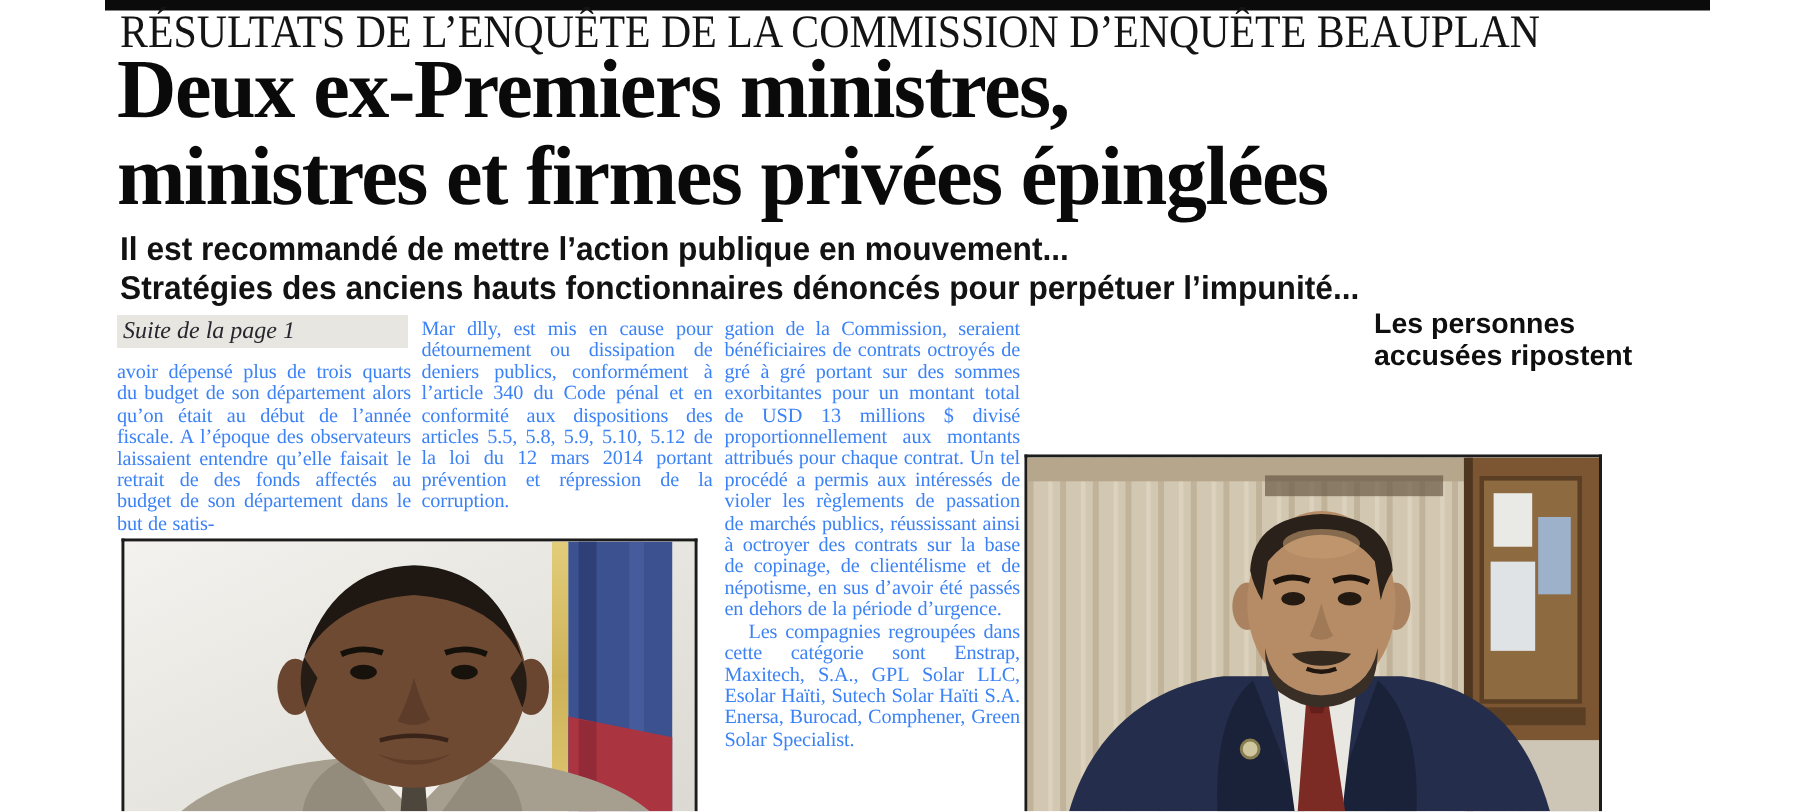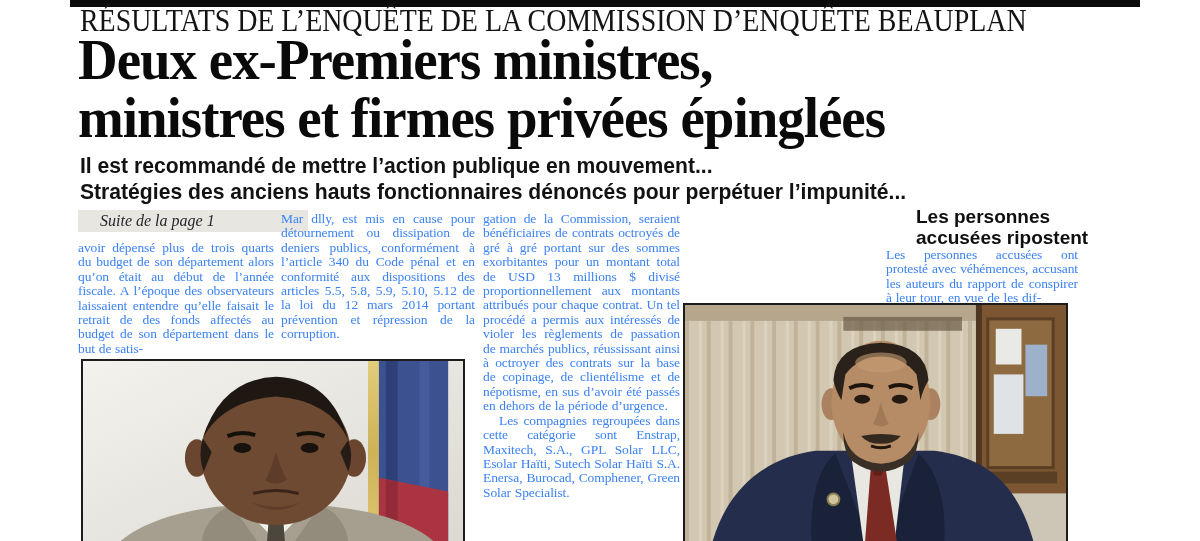--- a/index.html
+++ b/index.html
@@ -11,21 +11,21 @@
           color:#141414;white-space:nowrap;transform:scaleX(0.90);transform-origin:left top;
           font-family:"Liberation Serif",serif;}
   .headline{left:78px;top:31px;font-weight:bold;font-size:56px;line-height:58px;
             letter-spacing:-1px;color:#0a0a0a;white-space:nowrap;
             font-family:"Liberation Serif",serif;transform:scaleX(0.98);transform-origin:left top;}
   .subhead{left:80px;font-family:"Liberation Sans",sans-serif;font-weight:bold;font-size:22px;
            line-height:24px;color:#121212;white-space:nowrap;transform:scaleX(0.96);
            transform-origin:left top;}
   .sub1{top:154px;} .sub2{top:180px;}
   .suite{left:78px;top:210px;width:186px;background:#e7e6e1;font-style:italic;font-size:16px;
-         line-height:20px;color:#26262e;padding:1px 22px;}
+         line-height:20px;color:#26262e;padding:1px 4px;}
   .bodycol{text-align:justify;font-size:13.5px;line-height:14.4px;color:#3b82f6;
            letter-spacing:-0.1px;word-spacing:0.5px;}
   .bodycol p{margin:0;}
   .c1{left:78px; top:241px;width:196px;}
   .c2{left:281px;top:212px;width:194px;}
   .c3{left:483px;top:212px;width:197px;}
   .c4{left:685px;top:213px;width:196px;}
   .c5{left:886px;top:248px;width:192px;}
   .c3 .p2{text-indent:16px;}
   .col5head{left:916px;top:206px;width:200px;font-family:"Liberation Sans",sans-serif;
@@ -59,21 +59,20 @@
   <div class="abs bodycol c2">Mar dlly, est mis en cause pour détournement ou dissipation de deniers publics, conformément à l’article 340 du Code pénal et en conformité aux dispositions des articles 5.5, 5.8, 5.9, 5.10, 5.12 de la loi du 12 mars 2014 portant prévention et répression de la corruption.</div>
 
   <div class="abs bodycol c3">
     <p>gation de la Commission, seraient bénéficiaires de contrats octroyés de gré à gré portant sur des sommes exorbitantes pour un montant total de USD 13 millions $ divisé proportionnellement aux montants attribués pour chaque contrat. Un tel procédé a permis aux intéressés de violer les règlements de passation de marchés publics, réussissant ainsi à octroyer des contrats sur la base de copinage, de clientélisme et de népotisme, en sus d’avoir été passés en dehors de la période d’urgence.</p>
     <p class="p2">Les compagnies regroupées dans cette catégorie sont Enstrap, Maxitech, S.A., GPL Solar LLC, Esolar Haïti, Sutech Solar Haïti S.A. Enersa, Burocad, Comphener, Green Solar Specialist.</p>
   </div>
 
 
   <div class="abs col5head">Les personnes accusées ripostent</div>
 
-  <div class="abs bodycol c5">Les personnes accusées ont protesté avec véhémences, accusant les auteurs du rapport de conspirer à leur tour, en vue de les dif-</div>
 
   <div class="abs photo photoL">
     <svg viewBox="0 0 384 182" preserveAspectRatio="none">
       <defs>
         <linearGradient id="wallL" x1="0" y1="0" x2="1" y2="1">
           <stop offset="0" stop-color="#f3f2ee"></stop>
             <stop offset="1" stop-color="#dbd9d1"></stop>
         </linearGradient>
         <linearGradient id="fringe" x1="0" y1="0" x2="0" y2="1">
           <stop offset="0" stop-color="#e3cd7a"></stop>

